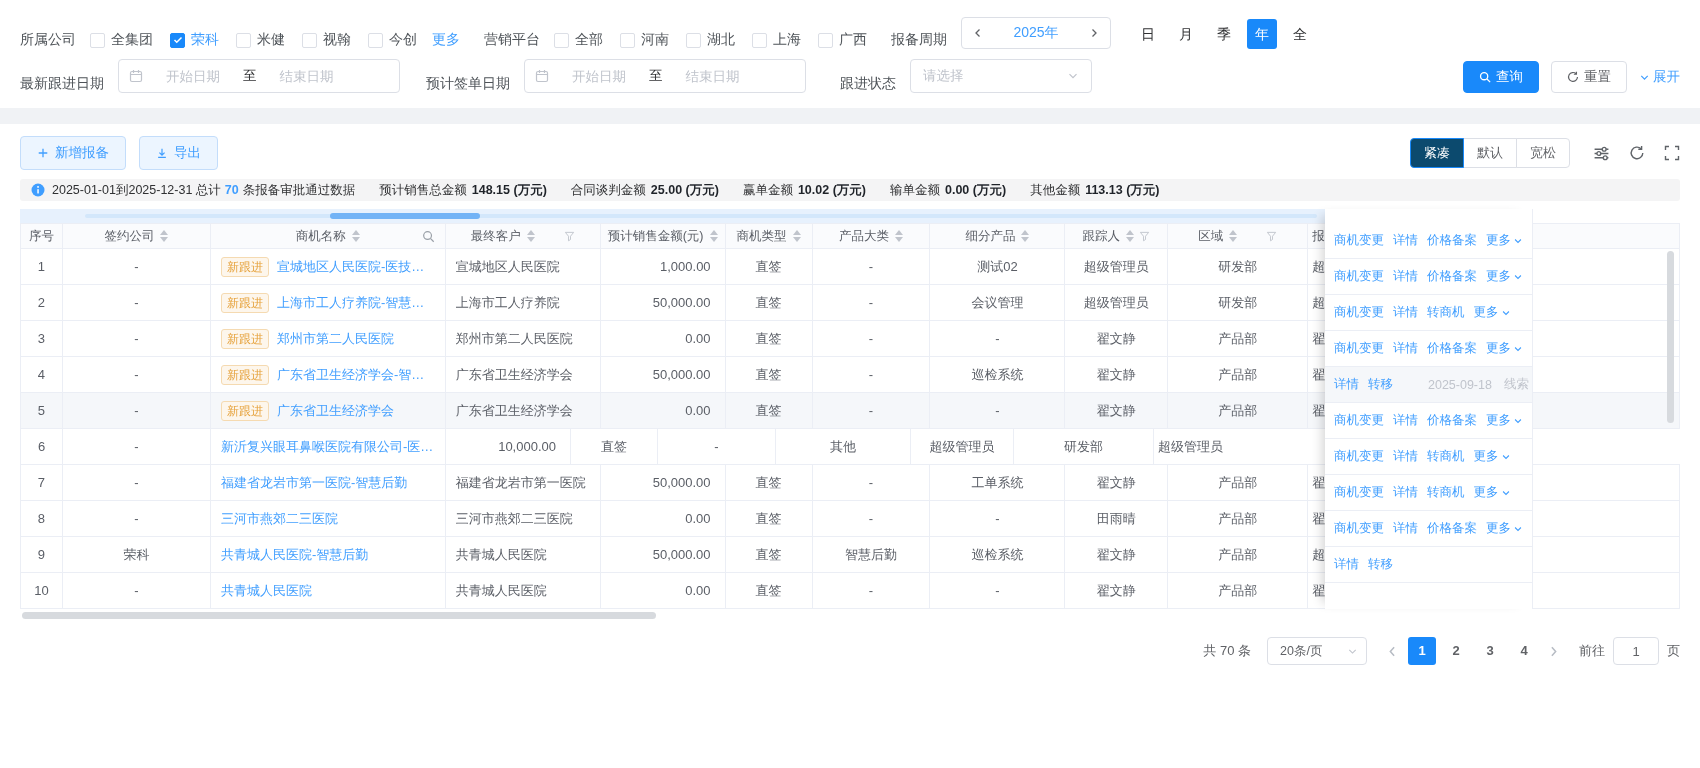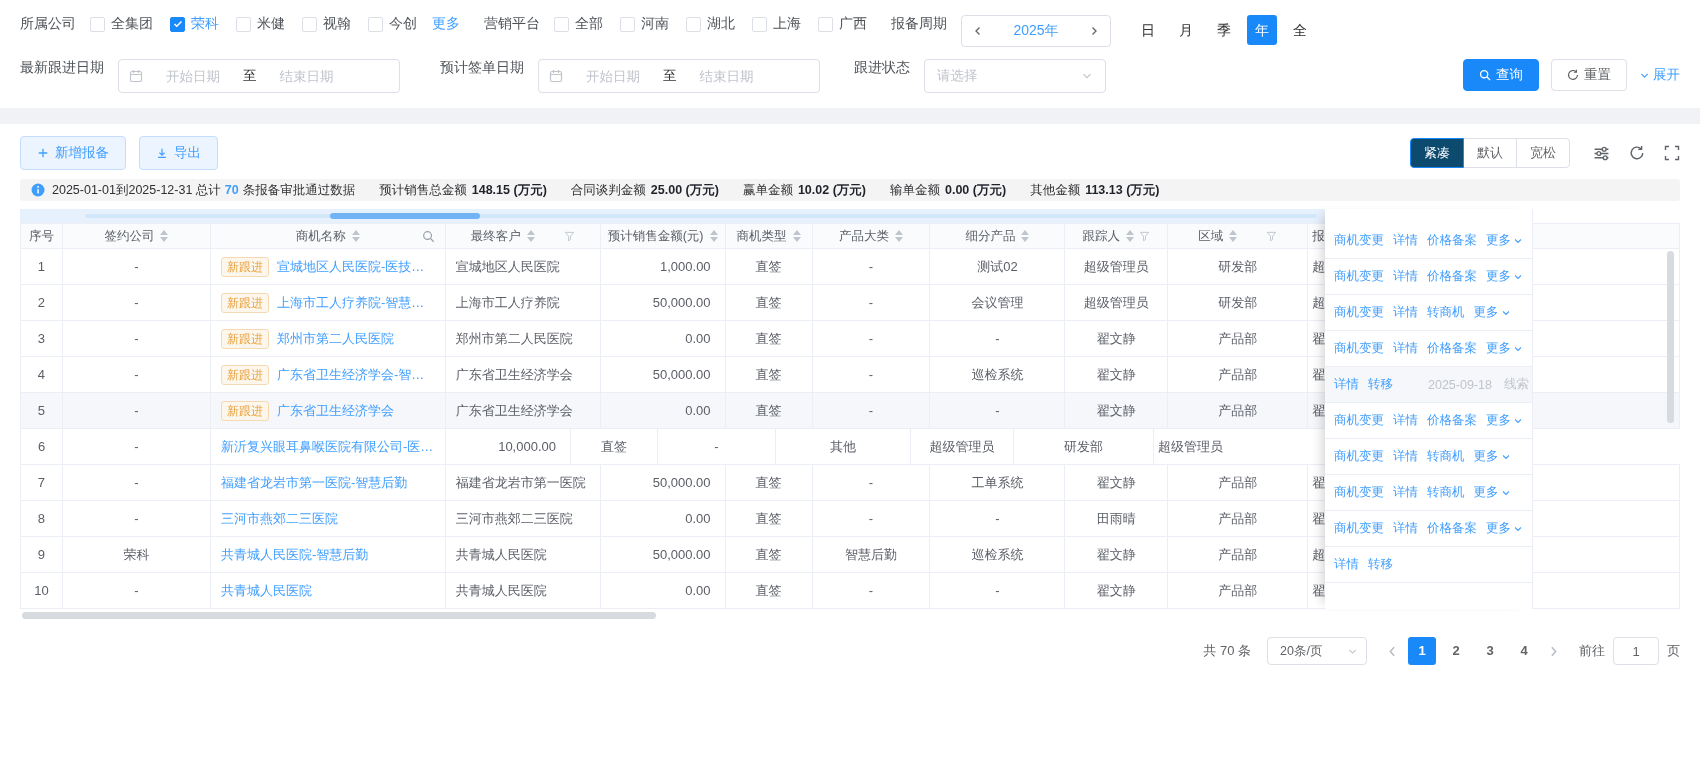--- a/index.html
+++ b/index.html
@@ -1,21 +1,21 @@
 <!DOCTYPE html>
 <html><head>
 <meta charset="utf-8">
 <style>
 *{box-sizing:border-box;margin:0;padding:0}
 html,body{width:1700px;height:768px;overflow:hidden}
 body{font-family:"Liberation Sans","DejaVu Sans",sans-serif;background:#fff;color:#303133}
 .page{width:1700px;height:768px;background:#fff}
 
 .filter-card{background:#fff;padding:15px 20px 15px}
-.frow{display:flex;align-items:flex-start;height:34px}
+.frow{display:flex;align-items:flex-end;height:34px}
 .frow1{margin-bottom:10px}
 .flabel{font-size:14px;color:#4e5358;margin-right:14px;white-space:nowrap}
 .gap-l{margin-left:24px}
 .checks{display:flex;align-items:center;gap:17px}
 .chk{display:inline-flex;align-items:center;gap:6px;cursor:pointer;white-space:nowrap}
 .chk .box{width:15px;height:15px;border:1px solid #dcdfe6;border-radius:2px;background:#fff;display:flex;align-items:center;justify-content:center}
 .chk.checked .box{background:#1989fa;border-color:#1989fa}
 .chk .lbl{font-size:14px;color:#4e5358}
 .chk.checked .lbl{color:#409eff}
 .more-link{font-size:14px;color:#409eff;margin-left:15px;cursor:pointer;text-decoration:none}
@@ -189,21 +189,21 @@
         <span class="ic">
             <svg width="14" height="14" viewBox="0 0 14 14">
               <rect x="1.5" y="2.5" width="11" height="10" rx="1.5" stroke="currentColor" fill="none" stroke-width="1.2"></rect>
               <path d="M1.5 5.5h11M4.5 1v3M9.5 1v3" stroke="currentColor" stroke-width="1.2" fill="none"></path>
             </svg>
           </span>
         <input readonly="" placeholder="开始日期" style="">
         <span class="dr-sep">至</span>
         <input readonly="" placeholder="结束日期" style="">
       </div>
-      <span class="flabel" style="margin-left:40px">预计签单日期</span>
+      <span class="flabel" style="margin-left:26px">预计签单日期</span>
       <div class="daterange">
         <span class="ic">
             <svg width="14" height="14" viewBox="0 0 14 14">
               <rect x="1.5" y="2.5" width="11" height="10" rx="1.5" stroke="currentColor" fill="none" stroke-width="1.2"></rect>
               <path d="M1.5 5.5h11M4.5 1v3M9.5 1v3" stroke="currentColor" stroke-width="1.2" fill="none"></path>
             </svg>
           </span>
         <input readonly="" placeholder="开始日期" style="">
         <span class="dr-sep">至</span>
         <input readonly="" placeholder="结束日期" style="">

